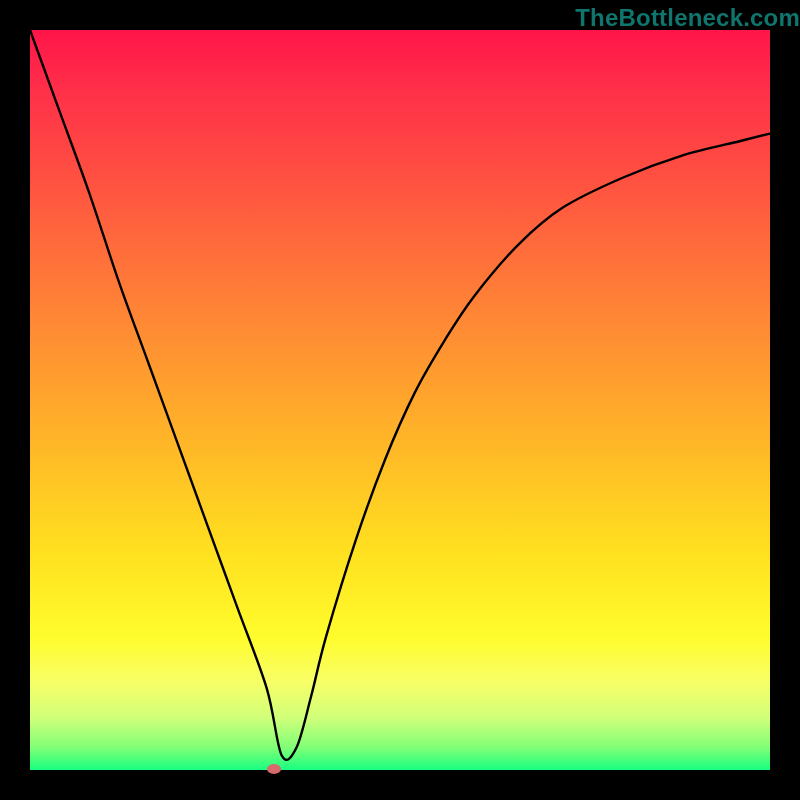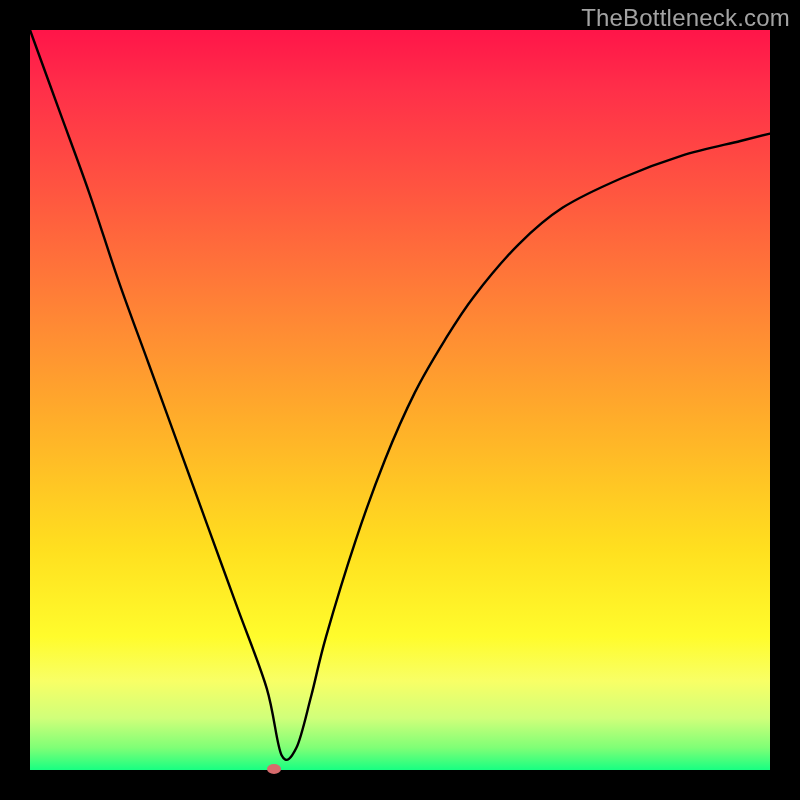--- a/index.html
+++ b/index.html
@@ -12,24 +12,24 @@
     overflow: hidden;
   }
   .frame {
     position: relative;
     width: 800px;
     height: 800px;
   }
   .watermark {
     position: absolute;
     top: 4px;
-    right: 10px;
+    right: 0;
     font-size: 24px;
-    font-weight: 400;
-    color: #a3a3a3;
+    font-weight: 700;
+    color: #0f766e;
     letter-spacing: 0.2px;
   }
   .plot-area {
     position: absolute;
     left: 30px;
     top: 30px;
     width: 740px;
     height: 740px;
     
     background: linear-gradient(

